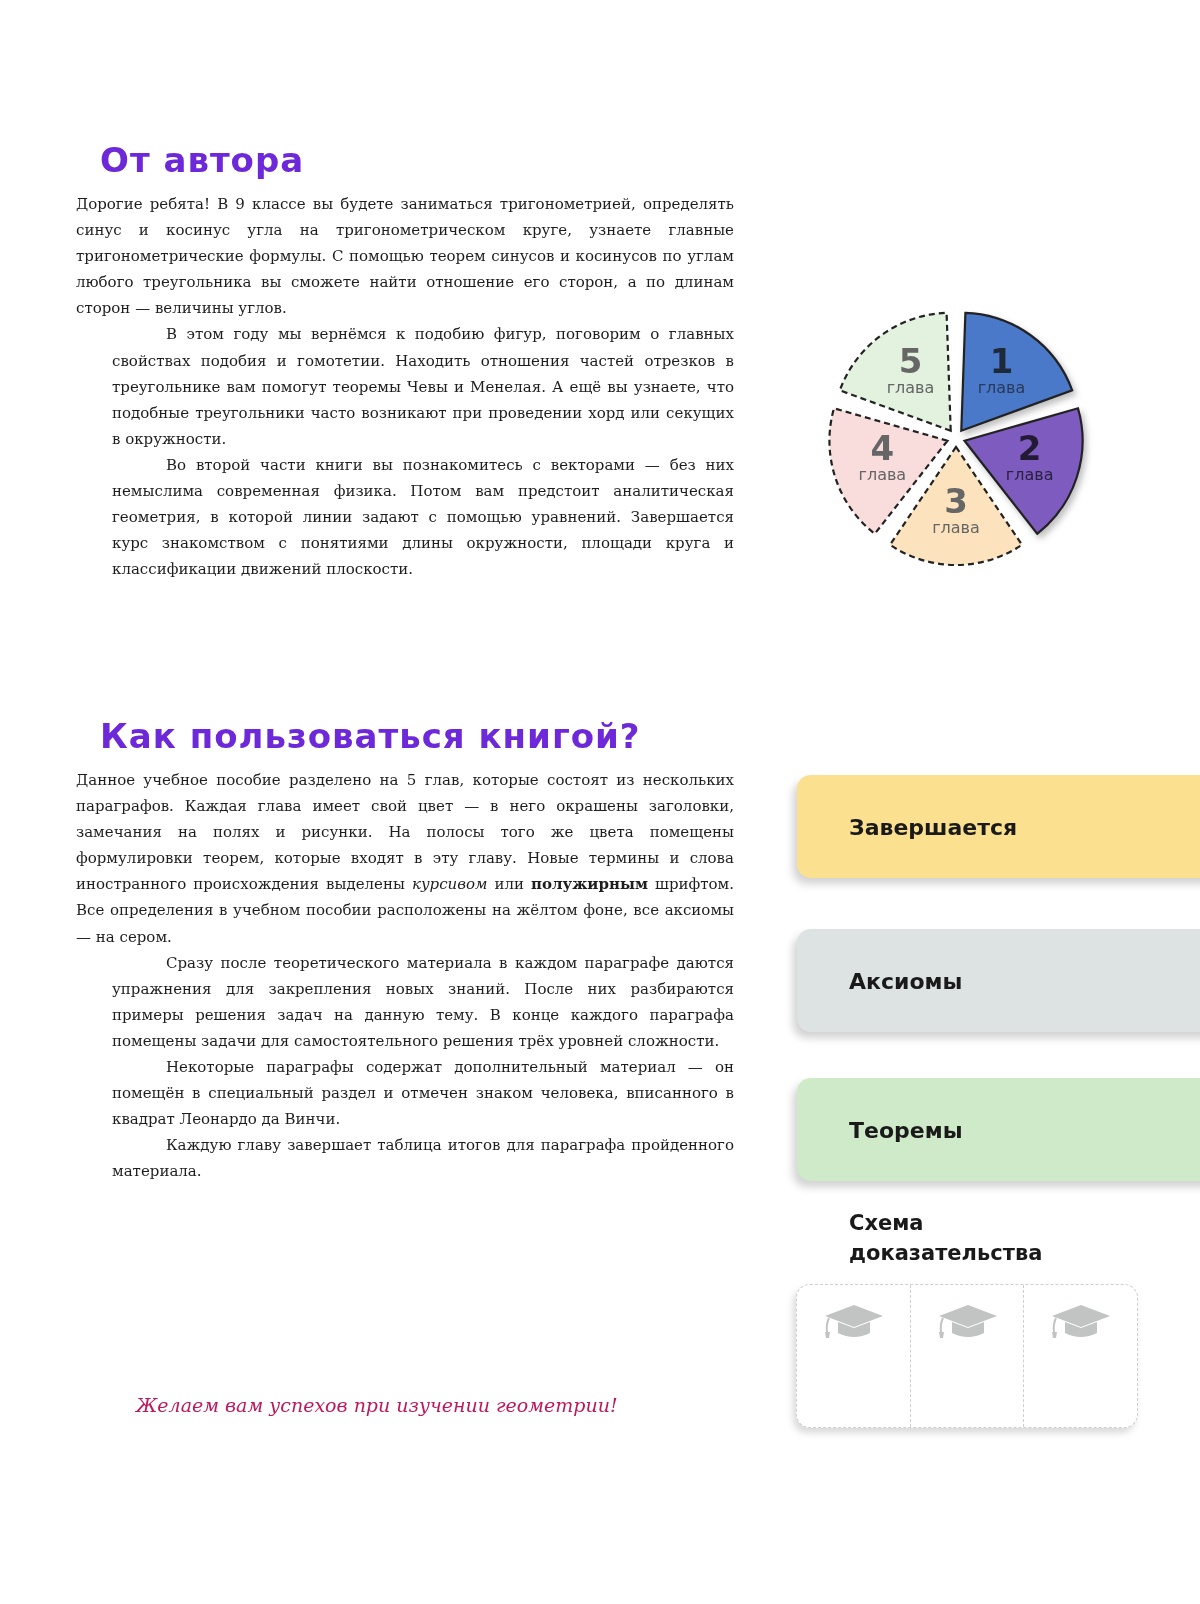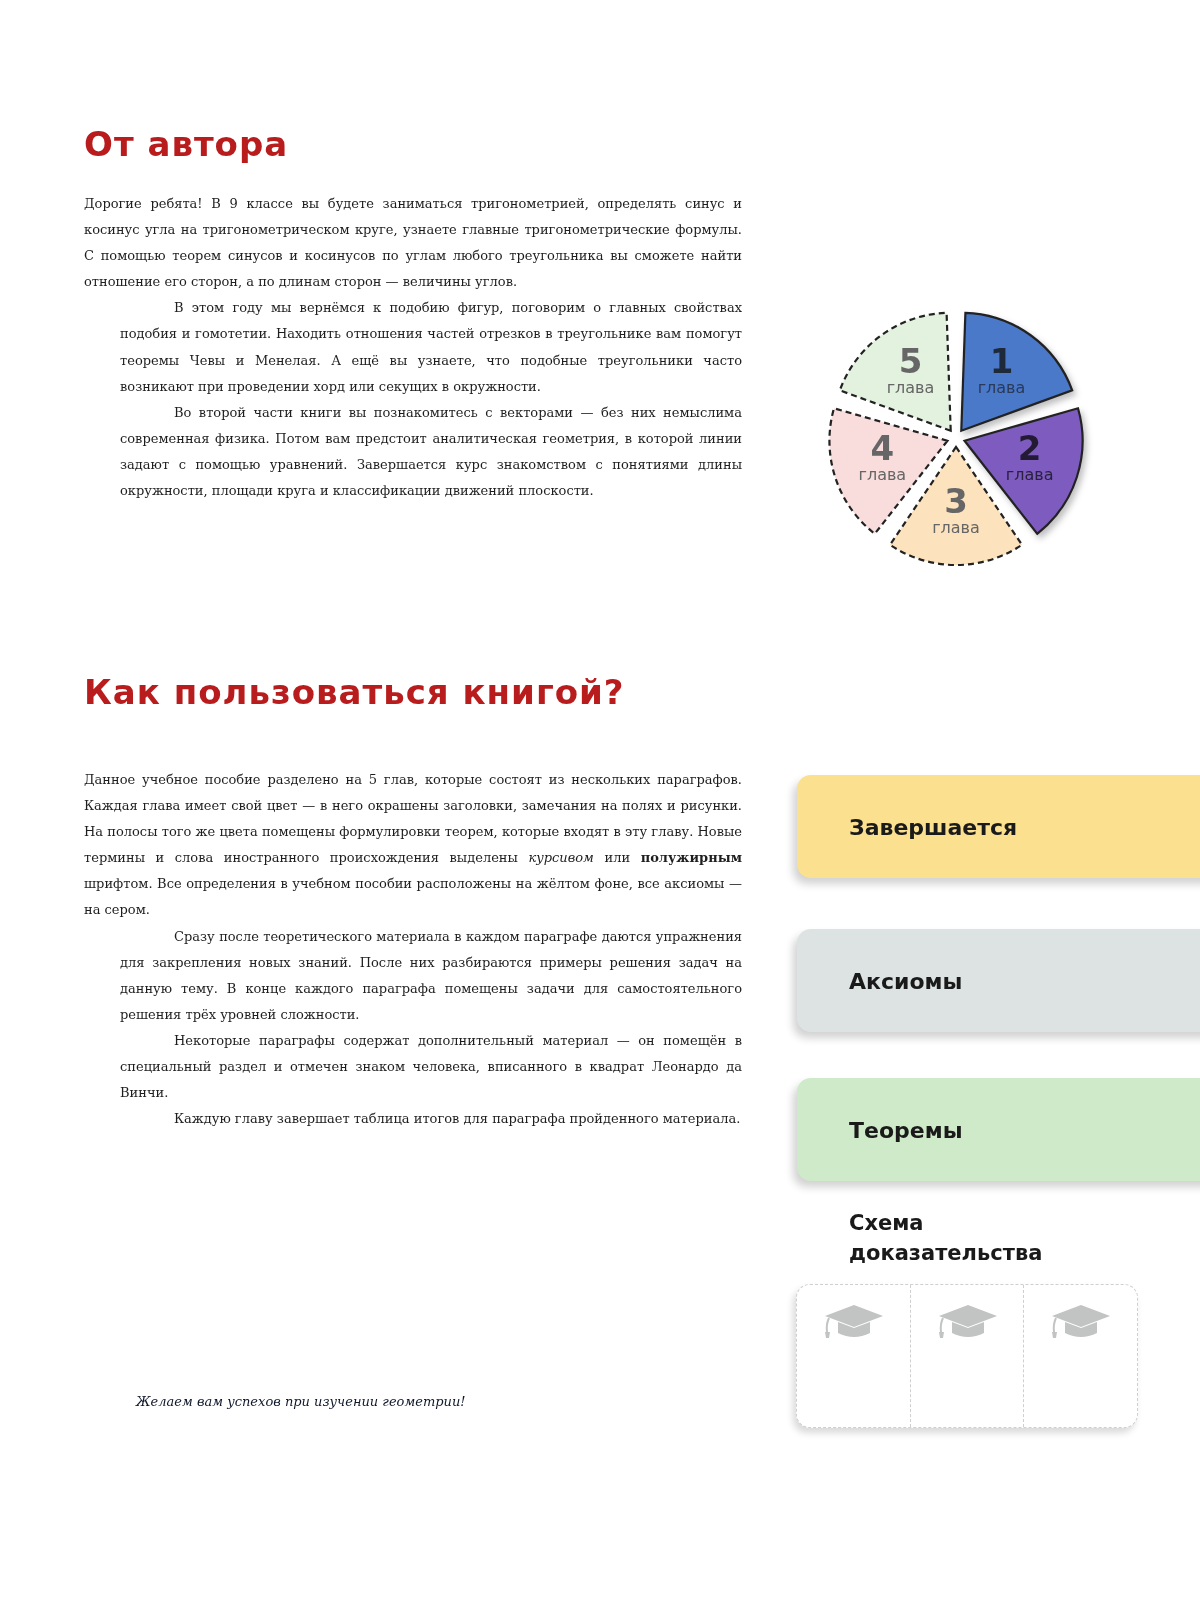--- a/index.html
+++ b/index.html
@@ -1,35 +1,35 @@
 <!DOCTYPE html>
 <html><head>
 <meta charset="utf-8">
 <style>
   html, body { margin:0; padding:0; background:#ffffff; }
   body { width:1200px; height:1604px; position:relative; overflow:hidden; }
   .h1 {
-    position:absolute; left:84px; margin:0;
+    position:absolute; left:84px; margin:16px;
     font-family:"DejaVu Sans", sans-serif; font-weight:bold;
-    font-size:34px; color:#b91c1c; letter-spacing:1px;
+    font-size:34px; color:#6d28d9; letter-spacing:1px;
   }
   #h-author { top:124px; }
-  #h-howto { top:672px; }
+  #h-howto { top:700px; }
   .col {
-    position:absolute; left:84px; width:658px;
-    font-family:"DejaVu Serif", serif; font-size:13px; line-height:26.1px;
+    position:absolute; left:76px; width:658px;
+    font-family:"DejaVu Serif", serif; font-size:15px; line-height:26.1px;
     color:#1e1e1e; text-align:justify;
   }
   .col p { margin:0; text-indent:0; }
   .col p.ind { text-indent:54px;margin-left:36px; }
   #author-text { top:191px; }
   #howto-text { top:767px; }
   .wish {
     position:absolute; left:136px; top:1394px;
-    font-family:"DejaVu Serif", serif; font-style:italic; font-size:13px; color:#0f172a;
+    font-family:"DejaVu Serif", serif; font-style:italic; font-size:19px; color:#be185d;
   }
   
   #pie { position:absolute; left:810px; top:300px; width:300px; height:300px; }
   .slice-num { font-family:"DejaVu Sans", sans-serif; font-weight:bold; font-size:34px; }
   .slice-lbl { font-family:"DejaVu Sans", sans-serif; font-size:16px; }
   
   .box {
     position:absolute; left:797px; width:420px; height:103px;
     border-radius:14px 0 0 14px;
     box-shadow:-4px 6px 8px rgba(0,0,0,0.18);

